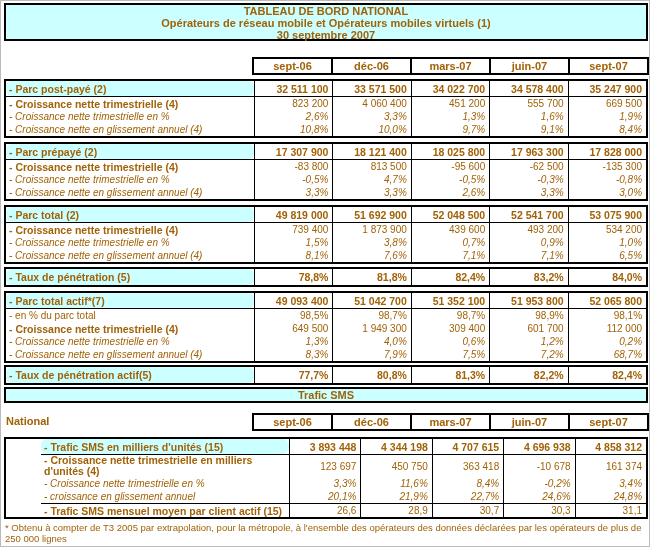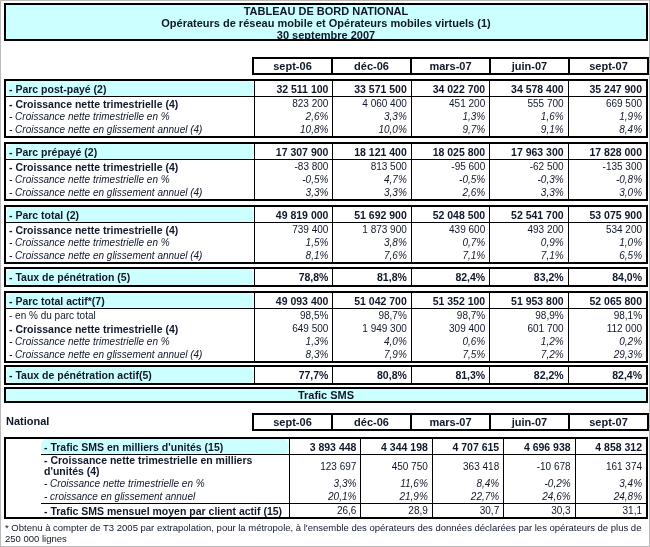--- a/index.html
+++ b/index.html
@@ -1,19 +1,19 @@
 <!DOCTYPE html>
 <html style="--cyan: #CCFFFF; --bd: #000000;"><head>
 <meta charset="utf-8">
 <style>
   :root { --cyan:#CCFFFF; --bd:#000000; }
   html,body { margin:0; padding:0; background:#fff; }
   .page {
     position:relative; width:650px; height:547px; background:#fff;
-    font-family:"Liberation Sans", sans-serif; color:#0f172a;
+    font-family:"Liberation Sans", sans-serif; color:#a16207;
     border:1px solid #bbb; box-sizing:border-box; overflow:hidden;
   }
   .title-box {
     position:absolute; left:3px; top:2px; width:644px; height:38px;
     background:var(--cyan); border:2px solid var(--bd); box-sizing:border-box;
     text-align:center; font-weight:bold; font-size:11px; line-height:12px; padding-top:0px;
   }
   .colheader { position:absolute; left:251px; width:397px; height:18px; display:flex;text-align:right; }
   .hcell {
     flex:1 1 0; border:2px solid var(--bd); box-sizing:border-box; background:#fff;
@@ -217,21 +217,21 @@
           <div class="val">0,6%</div>
           <div class="val">1,2%</div>
           <div class="val">0,2%</div>
         </div>
         <div class="row italic">
           <div class="label">- Croissance nette en glissement annuel (4)</div>
           <div class="val">8,3%</div>
           <div class="val">7,9%</div>
           <div class="val">7,5%</div>
           <div class="val">7,2%</div>
-          <div class="val">29,3%</div>
+          <div class="val">68,7%</div>
         </div>
       </div>
       <div class="block" style="top: 364px;">
         <div class="row header">
           <div class="label">- Taux de pénétration actif(5)</div>
           <div class="val">77,7%</div>
           <div class="val">80,8%</div>
           <div class="val">81,3%</div>
           <div class="val">82,2%</div>
           <div class="val">82,4%</div>

